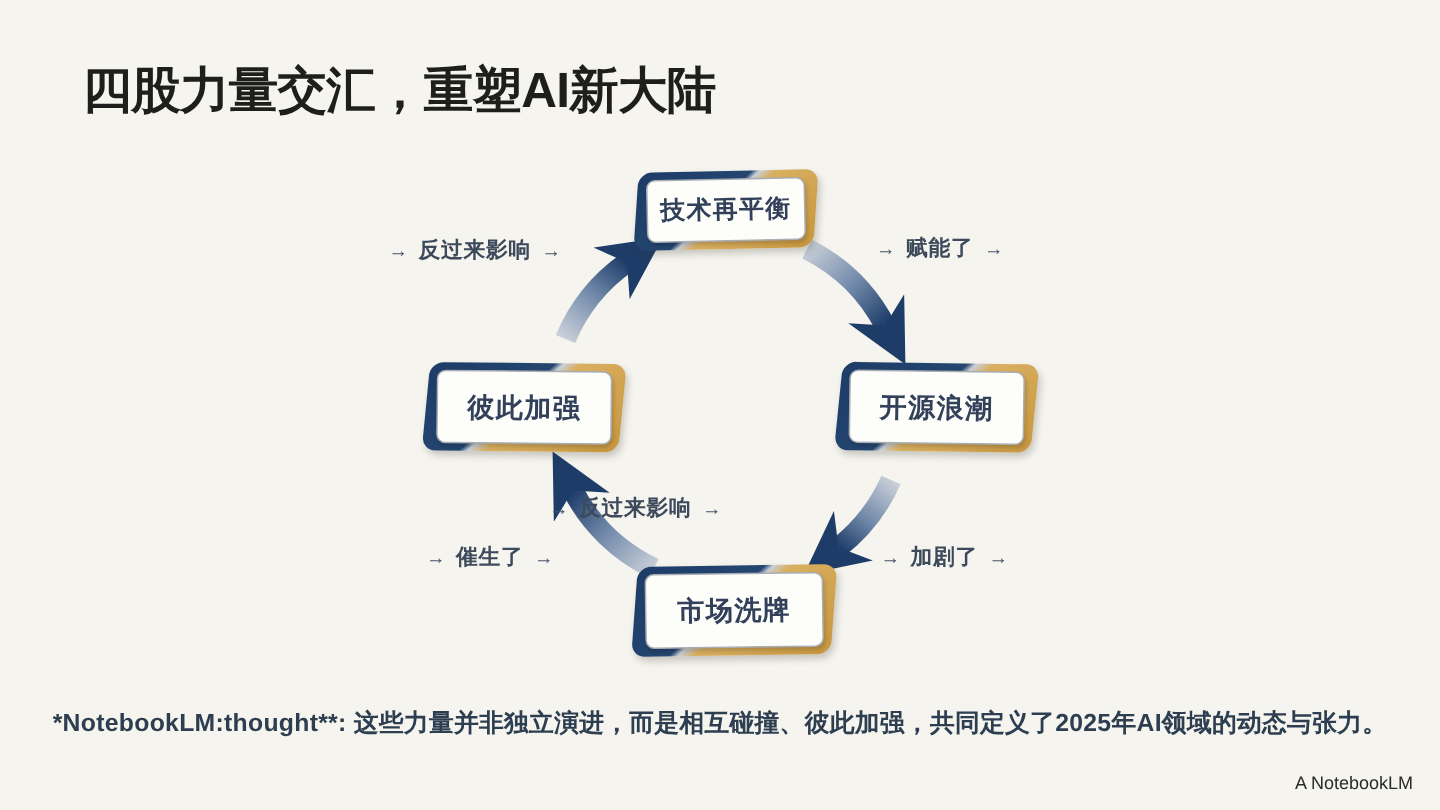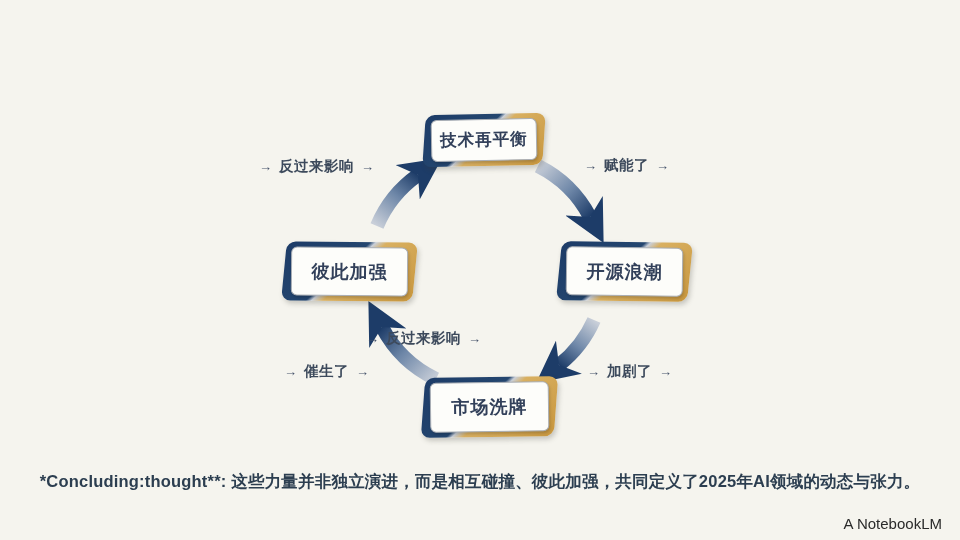--- a/index.html
+++ b/index.html
@@ -49,28 +49,29 @@
   .lbl-lower-left{left:284px;top:267px;}
   .lbl-center{left:366px;top:234px;}
 
   .conclusion{
     position:absolute;left:0;right:0;top:471px;margin:0;
     text-align:center;font-size:16.5px;font-weight:bold;
     color:#2c3e50;letter-spacing:0.2px;
   }
   .watermark{
     position:absolute;right:18px;top:515px;
-    font-size:15px;color:#2a2a2a;
+    font-size:12px;color:#2a2a2a;
   }
 </style>
 </head>
 <body>
 
 <div class="slide">
 
+  <h1 class="title">四股力量交汇，重塑AI新大陆</h1>
 
   <div class="diagram">
 
     <svg class="arcs" viewBox="0 0 960 540">
       <defs>
         <marker id="ah" viewBox="0 0 10 10" refX="3" refY="5" markerWidth="3" markerHeight="3" orient="auto">
           <path d="M0,0 L10,5 L0,10 L3,5 Z" fill="#1d3c68"></path>
         </marker>
         <linearGradient id="g1" gradientUnits="userSpaceOnUse" x1="377" y1="226" x2="418" y2="175">
           <stop offset="0" stop-color="#c9cfd9"></stop>
@@ -152,17 +153,17 @@
     </div>
 
     <div class="edge-label lbl-center">
       <span class="arr">→</span>
       <span class="txt">反过来影响</span>
       <span class="arr">→</span>
     </div>
 
   </div>
 
-  <p class="conclusion">*Concluding:thought**:  这些力量并非独立演进，而是相互碰撞、彼此加强，共同定义了2025年AI领域的动态与张力。</p>
+  <p class="conclusion">*NotebookLM:thought**:  这些力量并非独立演进，而是相互碰撞、彼此加强，共同定义了2025年AI领域的动态与张力。</p>
 
   <div class="watermark">A NotebookLM</div>
 
 </div>
 
 </body></html>

